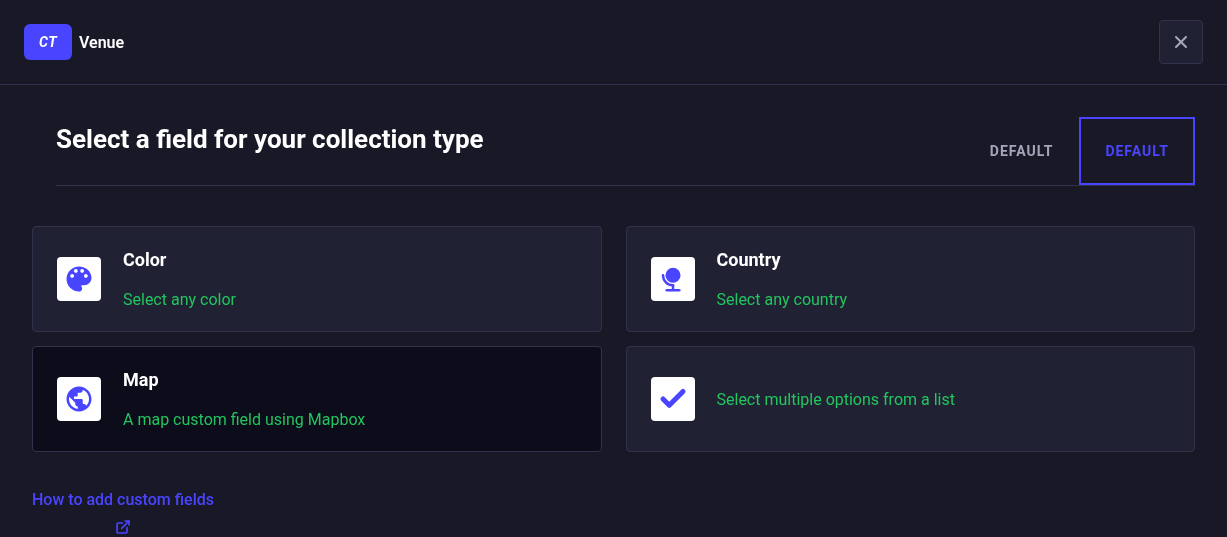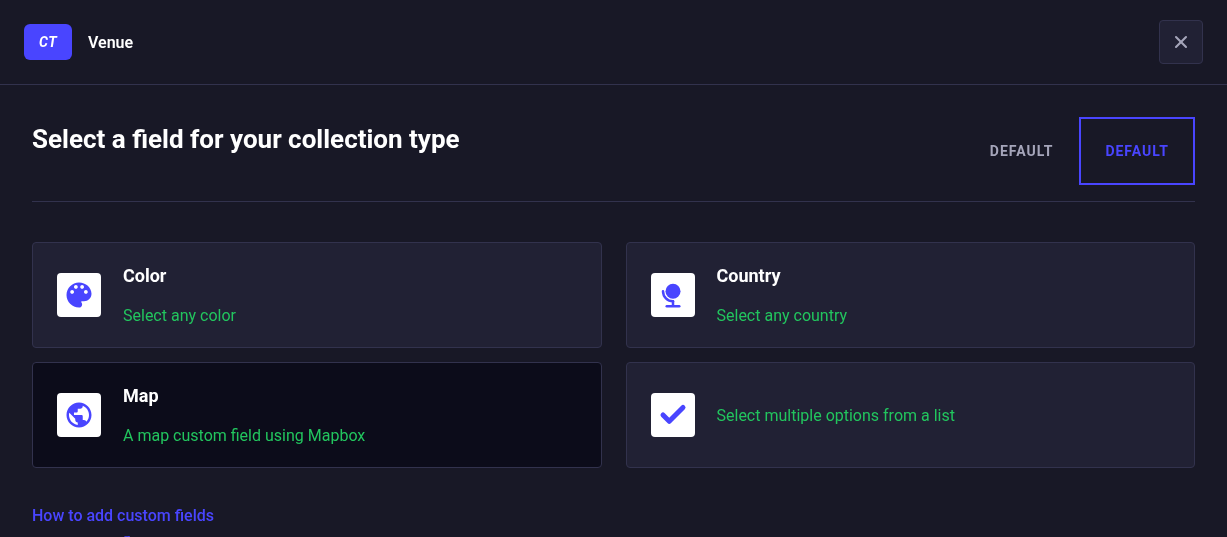--- a/index.html
+++ b/index.html
@@ -17,21 +17,21 @@
     .header {
       display: flex;
       align-items: center;
       justify-content: space-between;
       padding: 20px 24px;
       border-bottom: 1px solid #32324d;
     }
     .header-left {
       display: flex;
       align-items: center;
-      gap: 16px;
+      gap: 7px;
     }
     .ct-badge {
       background: #4945ff;
       color: #fff;
       font-weight: 700;
       font-style: italic;
       font-size: 14px;
       width: 48px;
       height: 36px;
       border-radius: 6px;
@@ -58,21 +58,22 @@
       color: #a5a5ba;
     }
     .main {
       padding: 32px 32px 24px 32px;
     }
     .title-row {
       display: flex;
       justify-content: space-between;
       align-items: center;
       border-bottom: 1px solid #32324d;
-      padding-bottom: 16px;
+      padding-bottom: 0;
+      margin-left: 24px;
     }
     .page-title {
       font-size: 26px;
       font-weight: 700;
       color: #fff;
       padding-bottom: 24px;
     }
     .tabs {
       display: flex;
       gap: 0;

